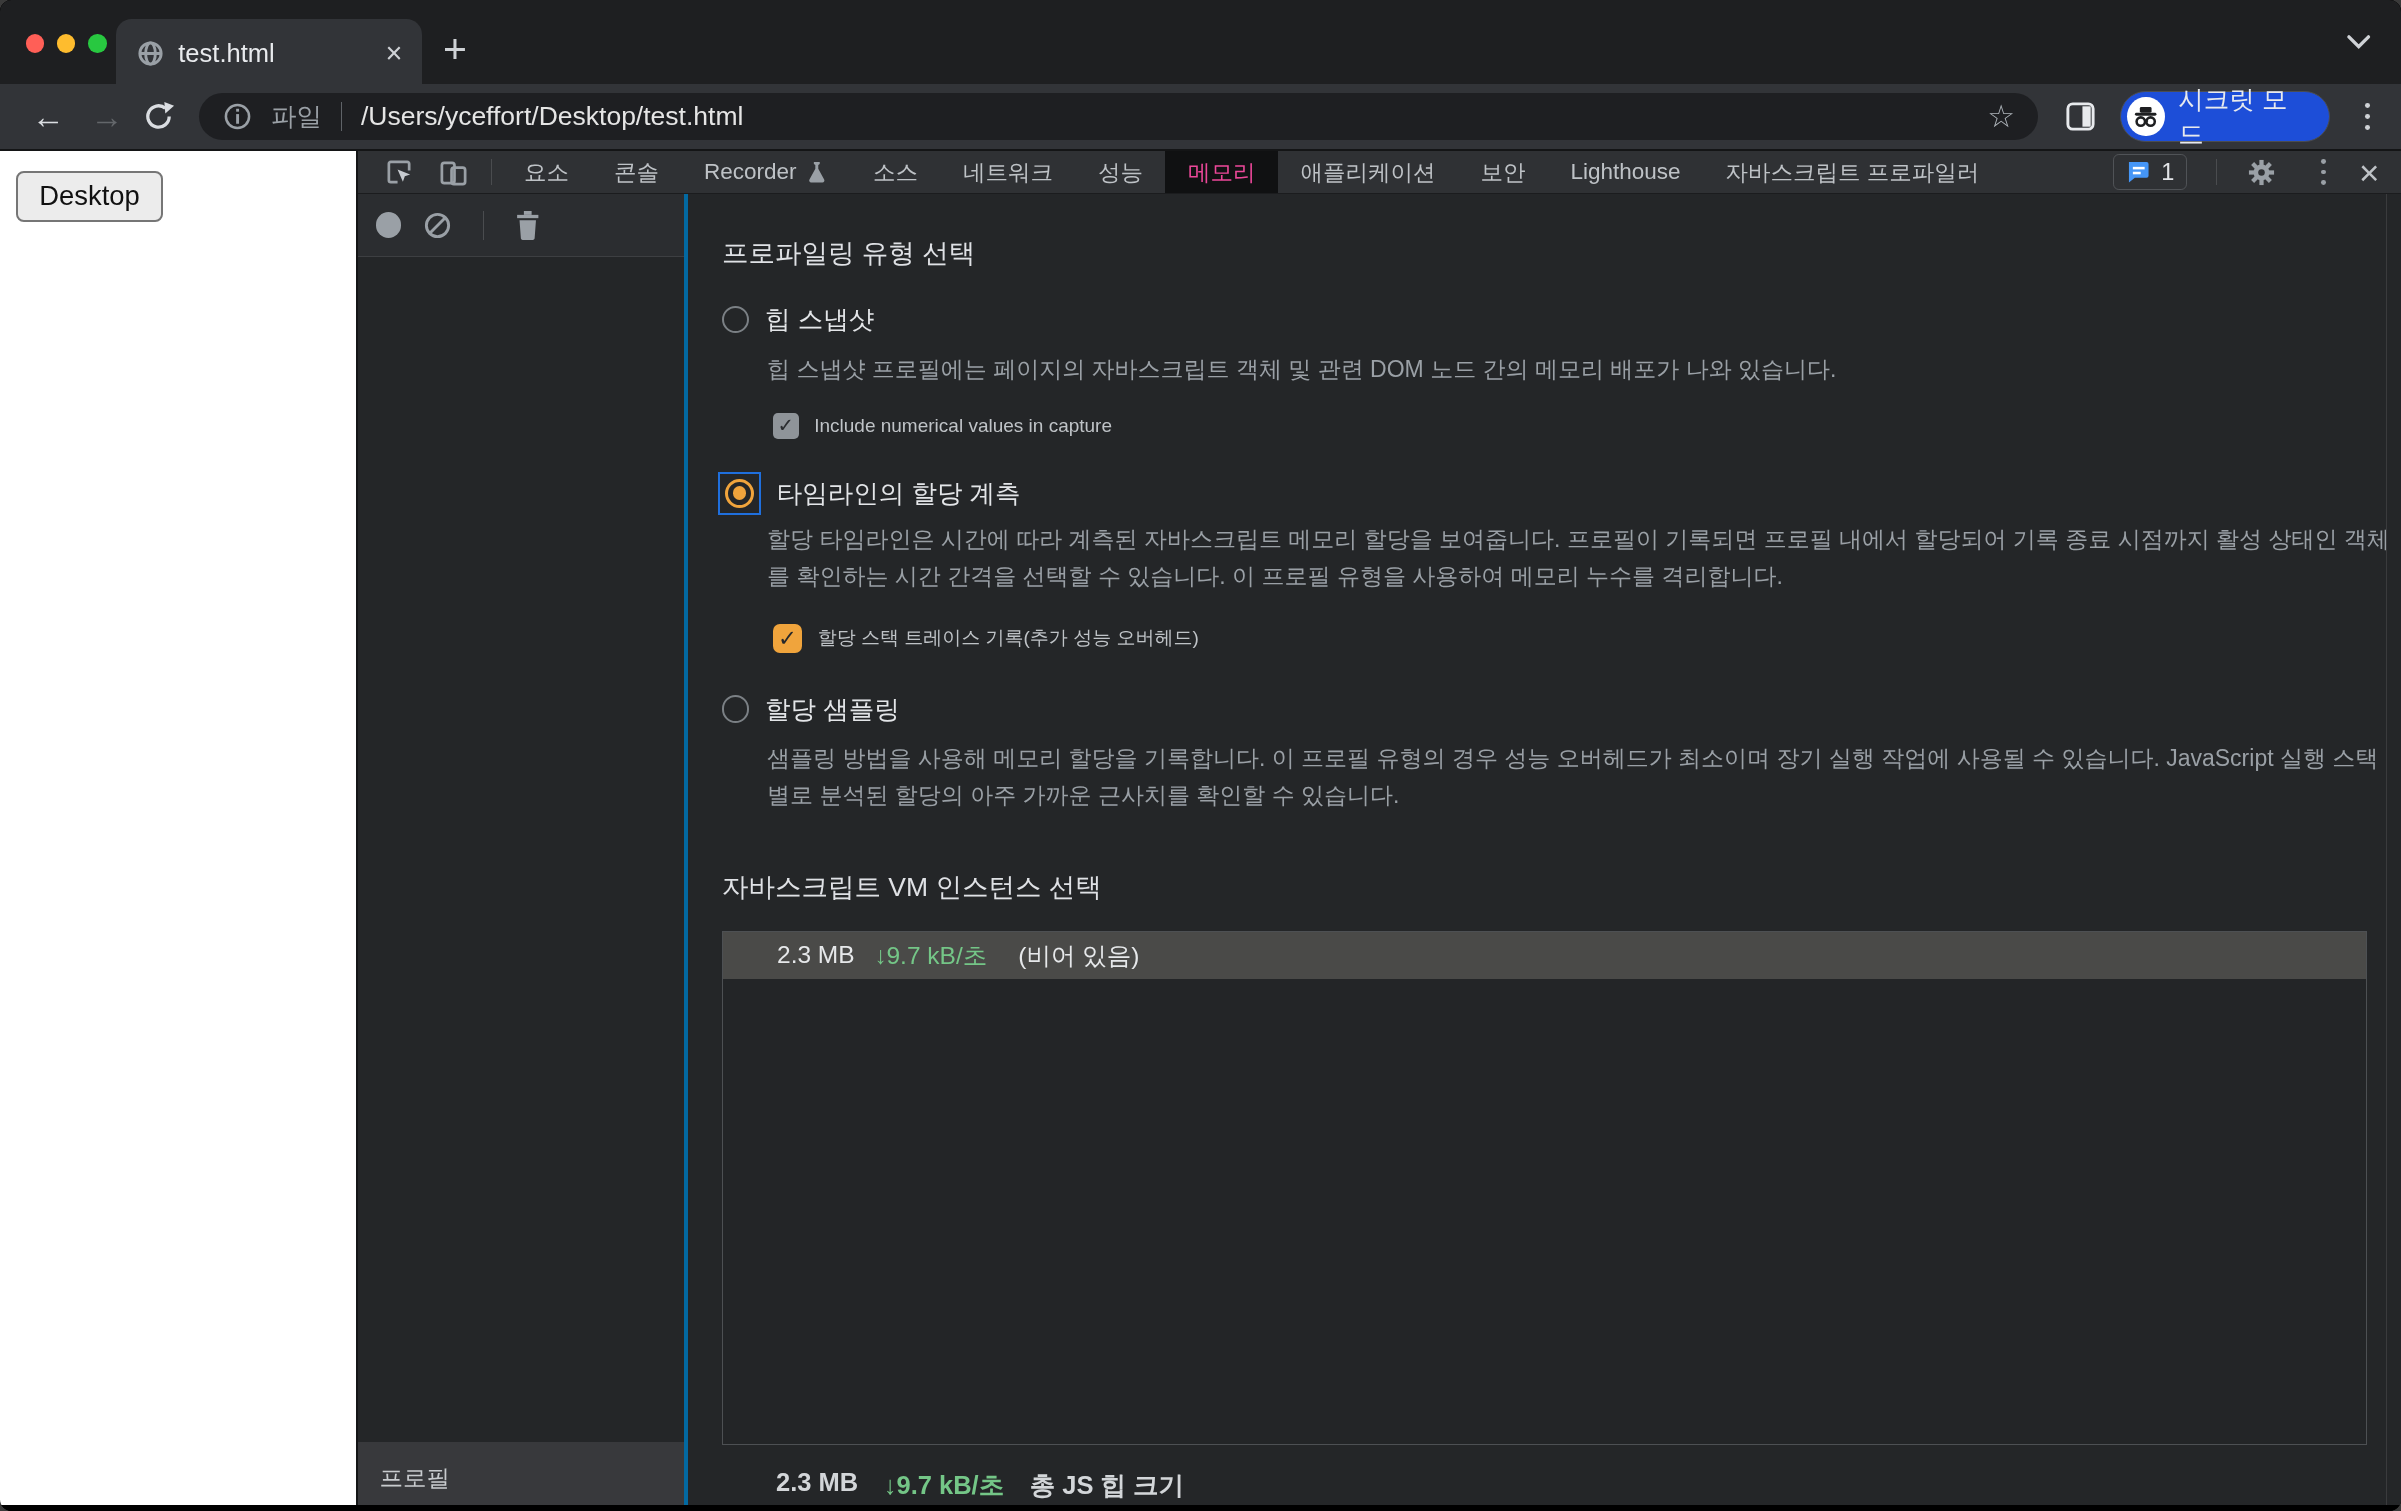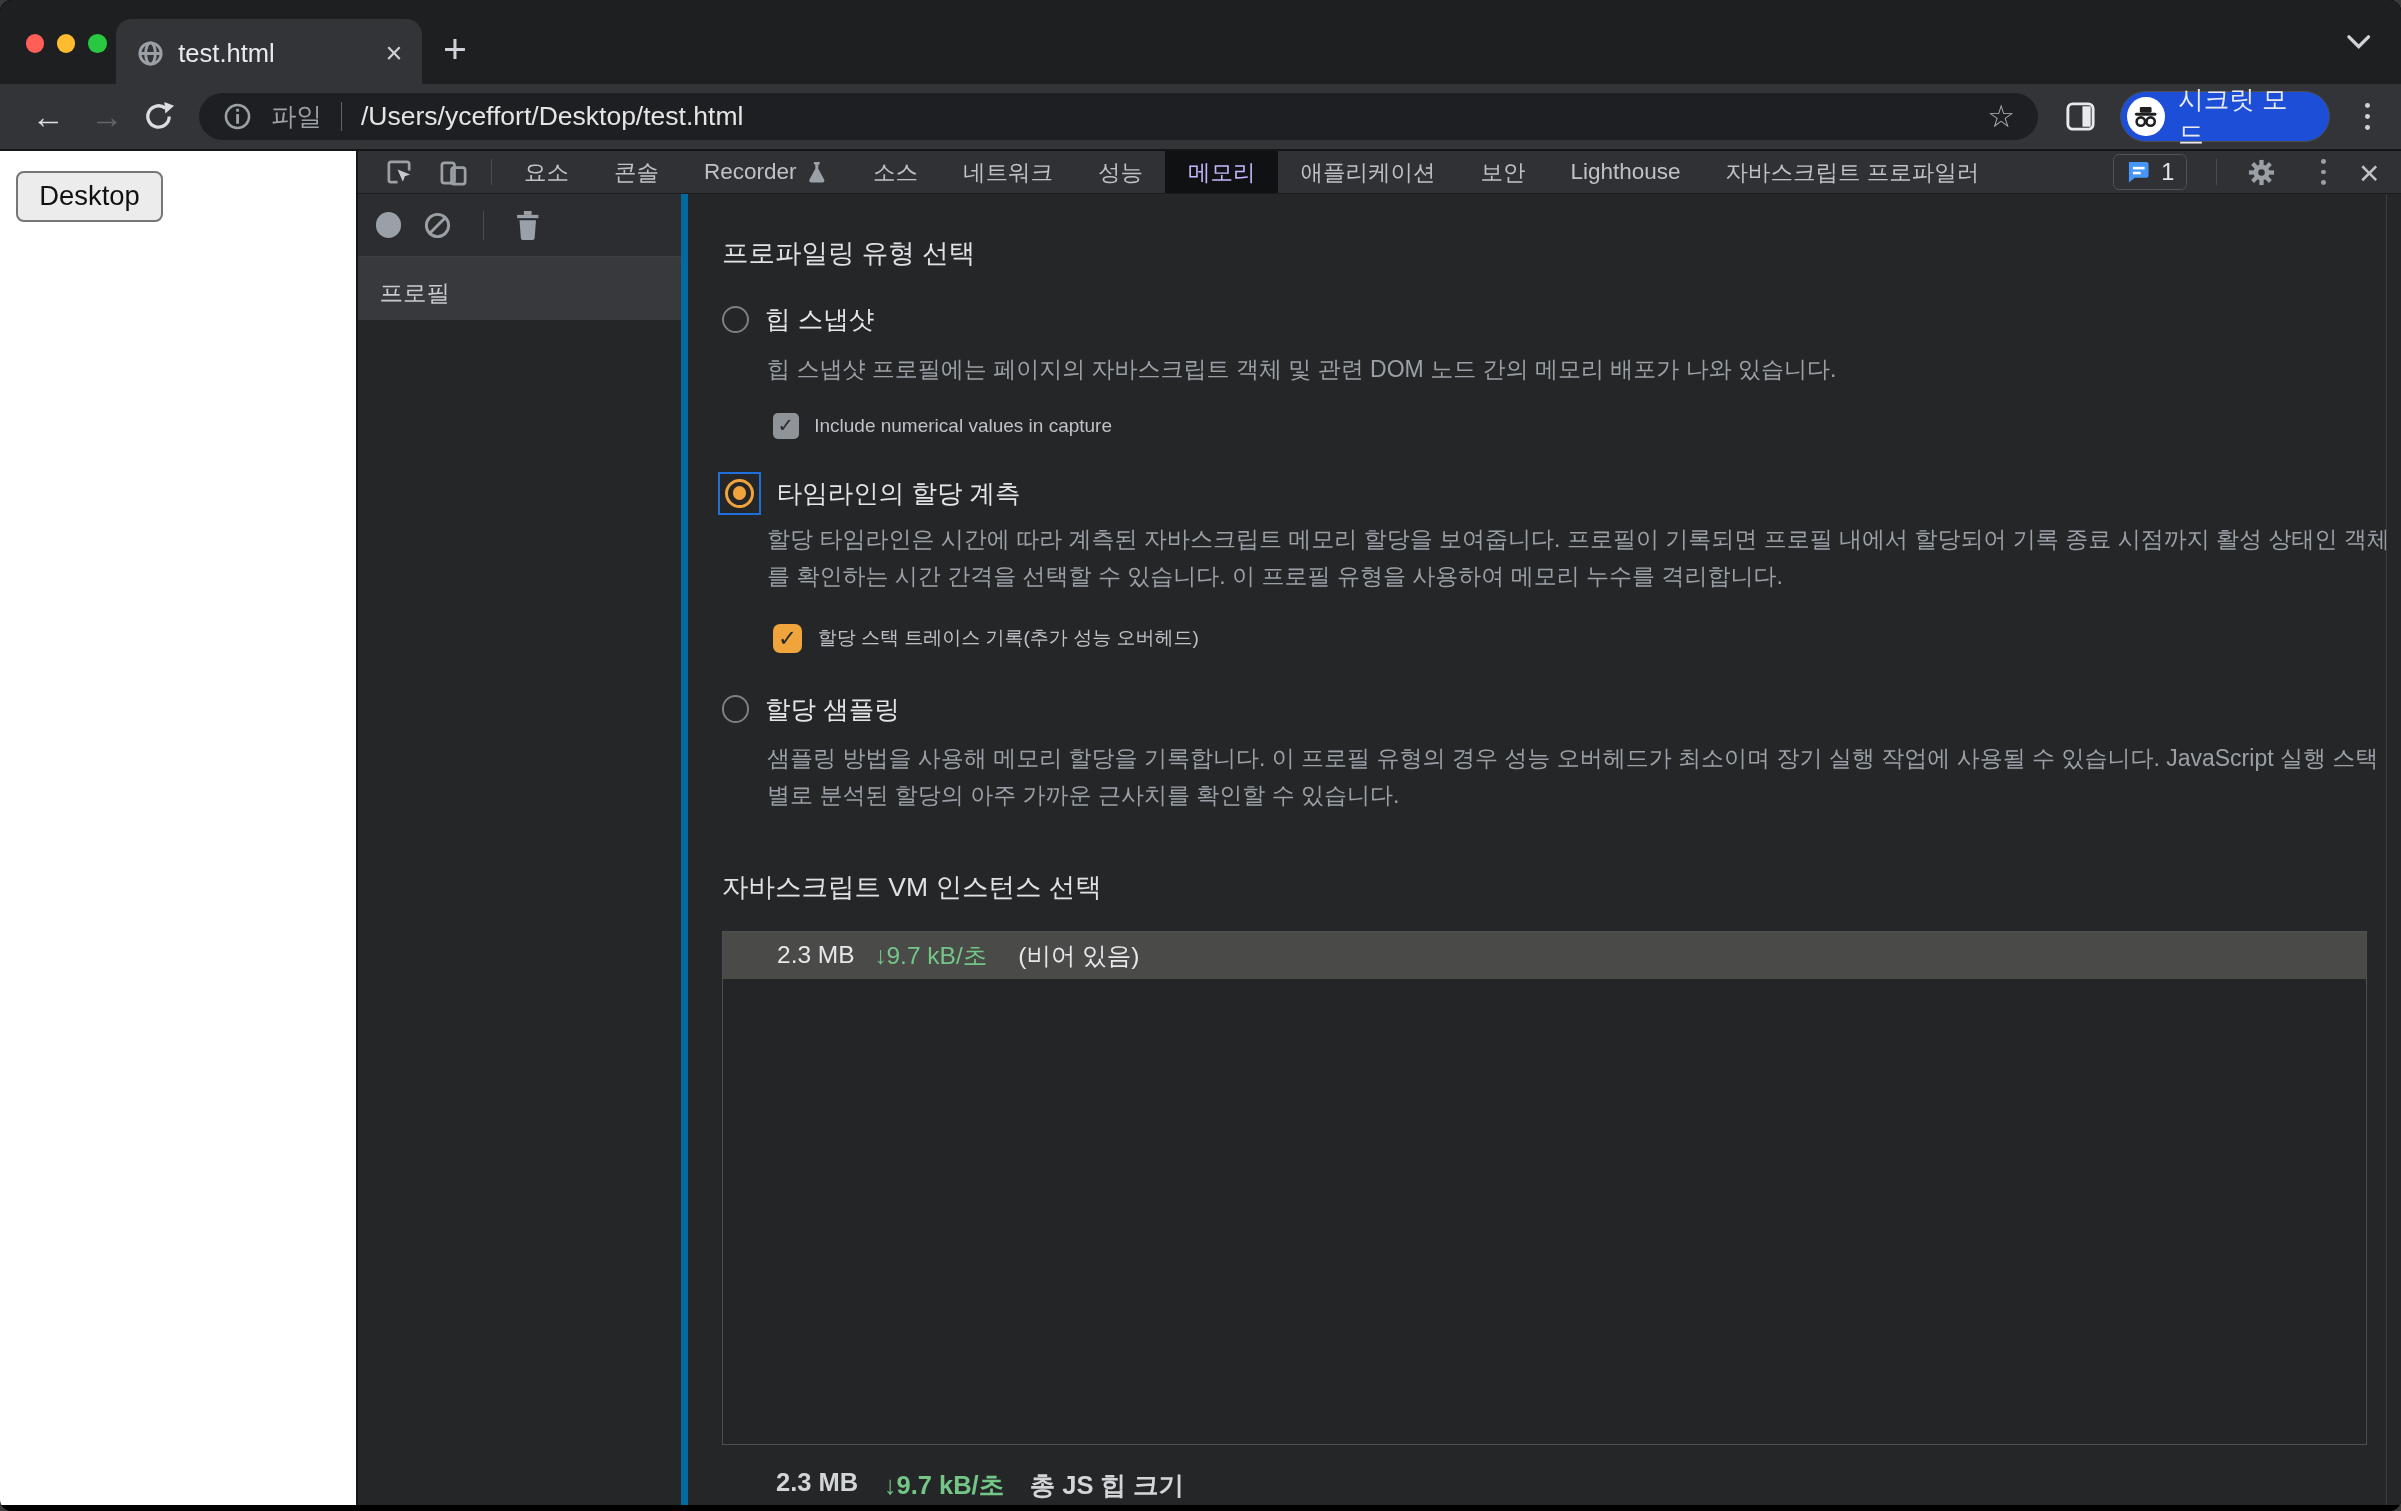--- a/index.html
+++ b/index.html
@@ -38,28 +38,28 @@
   .page{ width:356px; background:#fff; padding:19.6px 0 0 15.7px; }
   .alloc-btn{ font-family:inherit; font-size:27.4px; color:#111; background:#ececec; border:2px solid #767676; border-radius:7.8px; padding:7.8px 21.6px; }
 
   .devtools{ flex:1; background:var(--dt-bg,#242628); border-left:2px solid #141516; display:flex; flex-direction:column; min-width:0; }
 
   
   .dt-tabbar{ height:43px; background:var(--dt-bar,#2f3134); border-bottom:1px solid #1b1c1e; display:flex; align-items:stretch; padding-left:15.7px; flex:0 0 auto; }
   .dt-tabbar .icobtn{ display:flex; align-items:center; padding:0 11.8px; }
   .dt-sep{ width:1px; background:#4a4c4f; margin:7.8px 9.8px; }
   .dt-tab{ display:flex; align-items:center; gap:9.8px; padding:0 22.5px; font-size:22.5px; color:#bec2c6; white-space:nowrap; }
-  .dt-tab.sel{ background:#101112; color:#c4b5fd; }
+  .dt-tab.sel{ background:#101112; color:#ec4899; }
   .dt-right{ margin-left:auto; display:flex; align-items:center; gap:19.6px; padding-right:15.7px; }
   .issues{ display:flex; align-items:center; gap:9.8px; border:1px solid #505357; border-radius:5.9px; padding:3.9px 11.8px; color:#e3e5e8; font-size:23.5px; }
   .dt-x{ color:#bec2c6; font-size:35px; line-height:1; padding:0 5.9px; }
   .vdots.gray i{ background:#9aa0a6; }
 
   .dt-body{ display:flex; flex:1; min-height:0; }
-  .dt-sidebar{ width:330px; flex:0 0 330px; border-right:7px solid #0369a1; display:flex; flex-direction:column; }
+  .dt-sidebar{ width:330px; flex:0 0 330px; border-right:4px solid #0369a1; display:flex; flex-direction:column;justify-content:space-between; }
   .dt-subtoolbar{ height:63px; background:#2b2d30; border-bottom:1px solid #3d3f42; display:flex; align-items:center; padding:0 17.6px; gap:21.6px; }
   .rec-dot{ width:25.5px; height:25.5px; border-radius:50%; background:#9aa0a6; }
   .profiles-header{ height:63px; background:#38393c; color:#c8cbce; font-size:23.5px; display:flex; align-items:center; padding:8.8px 0 0 21.6px; }
 
   .dt-main{ flex:1; padding:41px 0 0 34px; overflow:hidden; position:relative; }
   .gutter{ width:14.7px; flex:0 0 14.7px; border-left:1px solid #3a3b3d; background:var(--dt-bg,#242628); }
 
   h1.dth{ font-size:26.5px; font-weight:500; color:#dfe1e5; }
   .opt-row{ display:flex; align-items:center; gap:15.7px; }
   .radio{ width:27.4px; height:27.4px; border-radius:50%; border:2.9px solid #7b8085; flex:0 0 auto; }

